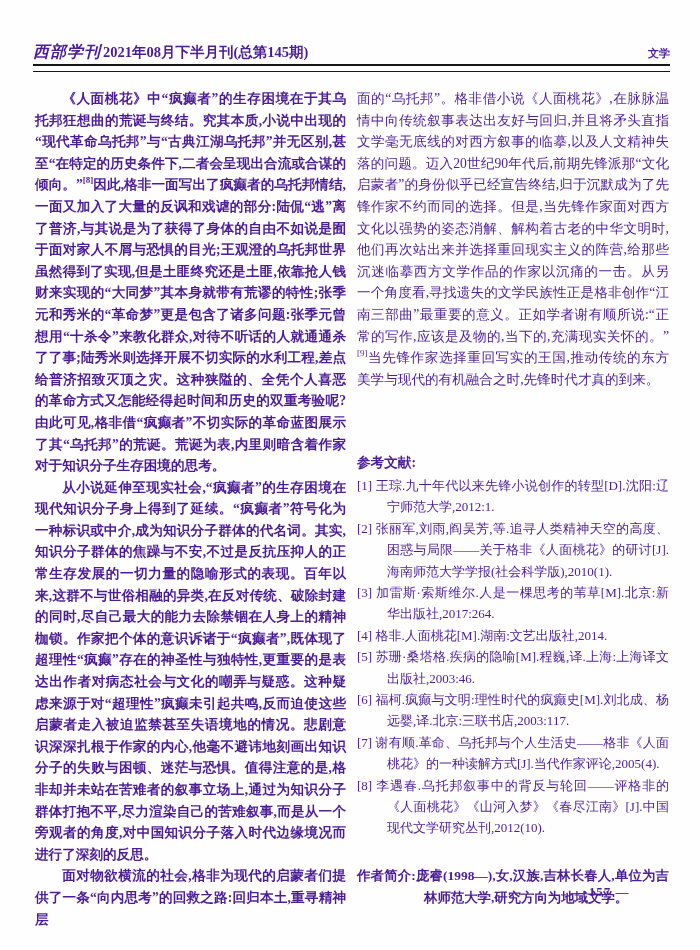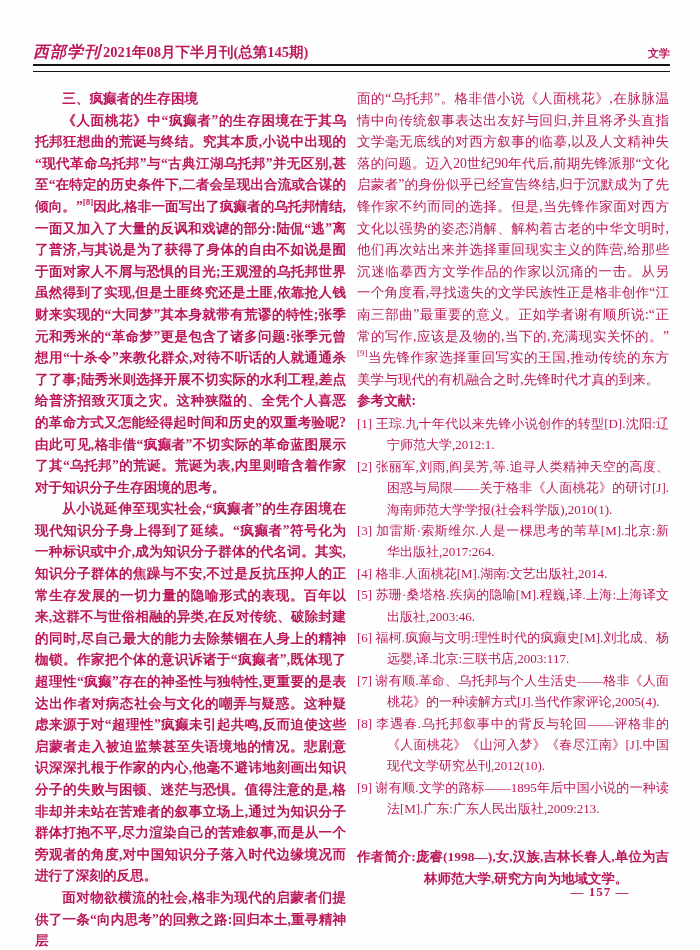--- a/index.html
+++ b/index.html
@@ -5,21 +5,21 @@
   html,body{margin:0;padding:0;}
   body{
     width:700px;height:950px;
     background:#f4f4f2;
     font-family:"Liberation Serif","DejaVu Serif",serif;
   }
   .page{
     position:relative;
     width:700px;height:950px;
     background:#fefefe;
-    color:#be185d;
+    color:#4c1d95;
     overflow:hidden;
   }
   .header{
     position:absolute;
     left:33px;right:30px;top:42px;
     display:flex;
     justify-content:space-between;
     align-items:baseline;
   }
   .header-left{white-space:nowrap;}
@@ -62,20 +62,21 @@
   .col.right{width:312px;}
   p{margin:0;}
   .para{text-indent:2em;font-weight:bold;}
   .noindent{text-indent:0;}
   .h{
     font-weight:bold;
     text-indent:2em;
   }
   .refs-h{
     text-indent:0;
+    margin-top:62px;
   }
   .refs{margin-top:1px;}
   .ref{
     font-size:13px;
     line-height:21.4px;
     padding-left:2.3em;
     text-indent:-2.3em;
     text-align:justify;
   }
   sup{
@@ -111,41 +112,39 @@
       <span class="jname">西部学刊</span><span class="issue">2021年08月下半月刊(总第145期)</span>
     </div>
     <div class="header-right">文学</div>
   </div>
 
   <div class="rule"></div>
 
   <div class="columns">
 
     <div class="col left">
-      <p class="h">三、疯癫者的生存困境</p>
       <p class="para"><span>《人面桃花》中“疯癫者”的生存困境在于其乌托邦狂想曲的荒诞与终结。究其本质,小说中出现的“现代革命乌托邦”与“古典江湖乌托邦”并无区别,甚至“在特定的历史条件下,二者会呈现出合流或合谋的倾向。”</span><sup>[8]</sup><span>因此,格非一面写出了疯癫者的乌托邦情结,一面又加入了大量的反讽和戏谑的部分:陆侃“逃”离了普济,与其说是为了获得了身体的自由不如说是囿于面对家人不屑与恐惧的目光;王观澄的乌托邦世界虽然得到了实现,但是土匪终究还是土匪,依靠抢人钱财来实现的“大同梦”其本身就带有荒谬的特性;张季元和秀米的“革命梦”更是包含了诸多问题:张季元曾想用“十杀令”来教化群众,对待不听话的人就通通杀了了事;陆秀米则选择开展不切实际的水利工程,差点给普济招致灭顶之灾。这种狭隘的、全凭个人喜恶的革命方式又怎能经得起时间和历史的双重考验呢?由此可见,格非借“疯癫者”不切实际的革命蓝图展示了其“乌托邦”的荒诞。荒诞为表,内里则暗含着作家对于知识分子生存困境的思考。</span></p>
       <p class="para">从小说延伸至现实社会,“疯癫者”的生存困境在现代知识分子身上得到了延续。“疯癫者”符号化为一种标识或中介,成为知识分子群体的代名词。其实,知识分子群体的焦躁与不安,不过是反抗压抑人的正常生存发展的一切力量的隐喻形式的表现。百年以来,这群不与世俗相融的异类,在反对传统、破除封建的同时,尽自己最大的能力去除禁锢在人身上的精神枷锁。作家把个体的意识诉诸于“疯癫者”,既体现了超理性“疯癫”存在的神圣性与独特性,更重要的是表达出作者对病态社会与文化的嘲弄与疑惑。这种疑虑来源于对“超理性”疯癫未引起共鸣,反而迫使这些启蒙者走入被迫监禁甚至失语境地的情况。悲剧意识深深扎根于作家的内心,他毫不避讳地刻画出知识分子的失败与困顿、迷茫与恐惧。值得注意的是,格非却并未站在苦难者的叙事立场上,通过为知识分子群体打抱不平,尽力渲染自己的苦难叙事,而是从一个旁观者的角度,对中国知识分子落入时代边缘境况而进行了深刻的反思。</p>
       <p class="para">面对物欲横流的社会,格非为现代的启蒙者们提供了一条“向内思考”的回救之路:回归本土,重寻精神层</p>
     </div>
 
     <div class="col right">
       <p class="noindent"><span>面的“乌托邦”。格非借小说《人面桃花》,在脉脉温情中向传统叙事表达出友好与回归,并且将矛头直指文学毫无底线的对西方叙事的临摹,以及人文精神失落的问题。迈入20世纪90年代后,前期先锋派那“文化启蒙者”的身份似乎已经宣告终结,归于沉默成为了先锋作家不约而同的选择。但是,当先锋作家面对西方文化以强势的姿态消解、解构着古老的中华文明时,他们再次站出来并选择重回现实主义的阵营,给那些沉迷临摹西方文学作品的作家以沉痛的一击。从另一个角度看,寻找遗失的文学民族性正是格非创作“江南三部曲”最重要的意义。正如学者谢有顺所说:“正常的写作,应该是及物的,当下的,充满现实关怀的。”</span><sup>[9]</sup><span>当先锋作家选择重回写实的王国,推动传统的东方美学与现代的有机融合之时,先锋时代才真的到来。</span></p>
 
       <p class="h refs-h">参考文献:</p>
 
       <div class="refs">
         <div class="ref">[1] 王琮.九十年代以来先锋小说创作的转型[D].沈阳:辽宁师范大学,2012:1.</div>
         <div class="ref">[2] 张丽军,刘雨,阎吴芳,等.追寻人类精神天空的高度、困惑与局限——关于格非《人面桃花》的研讨[J].海南师范大学学报(社会科学版),2010(1).</div>
         <div class="ref">[3] 加雷斯·索斯维尔.人是一棵思考的苇草[M].北京:新华出版社,2017:264.</div>
         <div class="ref">[4] 格非.人面桃花[M].湖南:文艺出版社,2014.</div>
         <div class="ref">[5] 苏珊·桑塔格.疾病的隐喻[M].程巍,译.上海:上海译文出版社,2003:46.</div>
         <div class="ref">[6] 福柯.疯癫与文明:理性时代的疯癫史[M].刘北成、杨远婴,译.北京:三联书店,2003:117.</div>
         <div class="ref">[7] 谢有顺.革命、乌托邦与个人生活史——格非《人面桃花》的一种读解方式[J].当代作家评论,2005(4).</div>
         <div class="ref">[8] 李遇春.乌托邦叙事中的背反与轮回——评格非的《人面桃花》《山河入梦》《春尽江南》[J].中国现代文学研究丛刊,2012(10).</div>
-        <div class="ref">[9] 谢有顺.文学的路标——1895年后中国小说的一种读法[M].广东:广东人民出版社,2009:213.</div>
       </div>
 
       <div class="bio"><span class="bio-label">作者简介:</span><span>庞睿(1998—),女,汉族,吉林长春人,单位为吉林师范大学,研究方向为地域文学。</span></div>
 
     </div>
 
   </div>
 
   <div class="footer">— 157 —</div>
 

